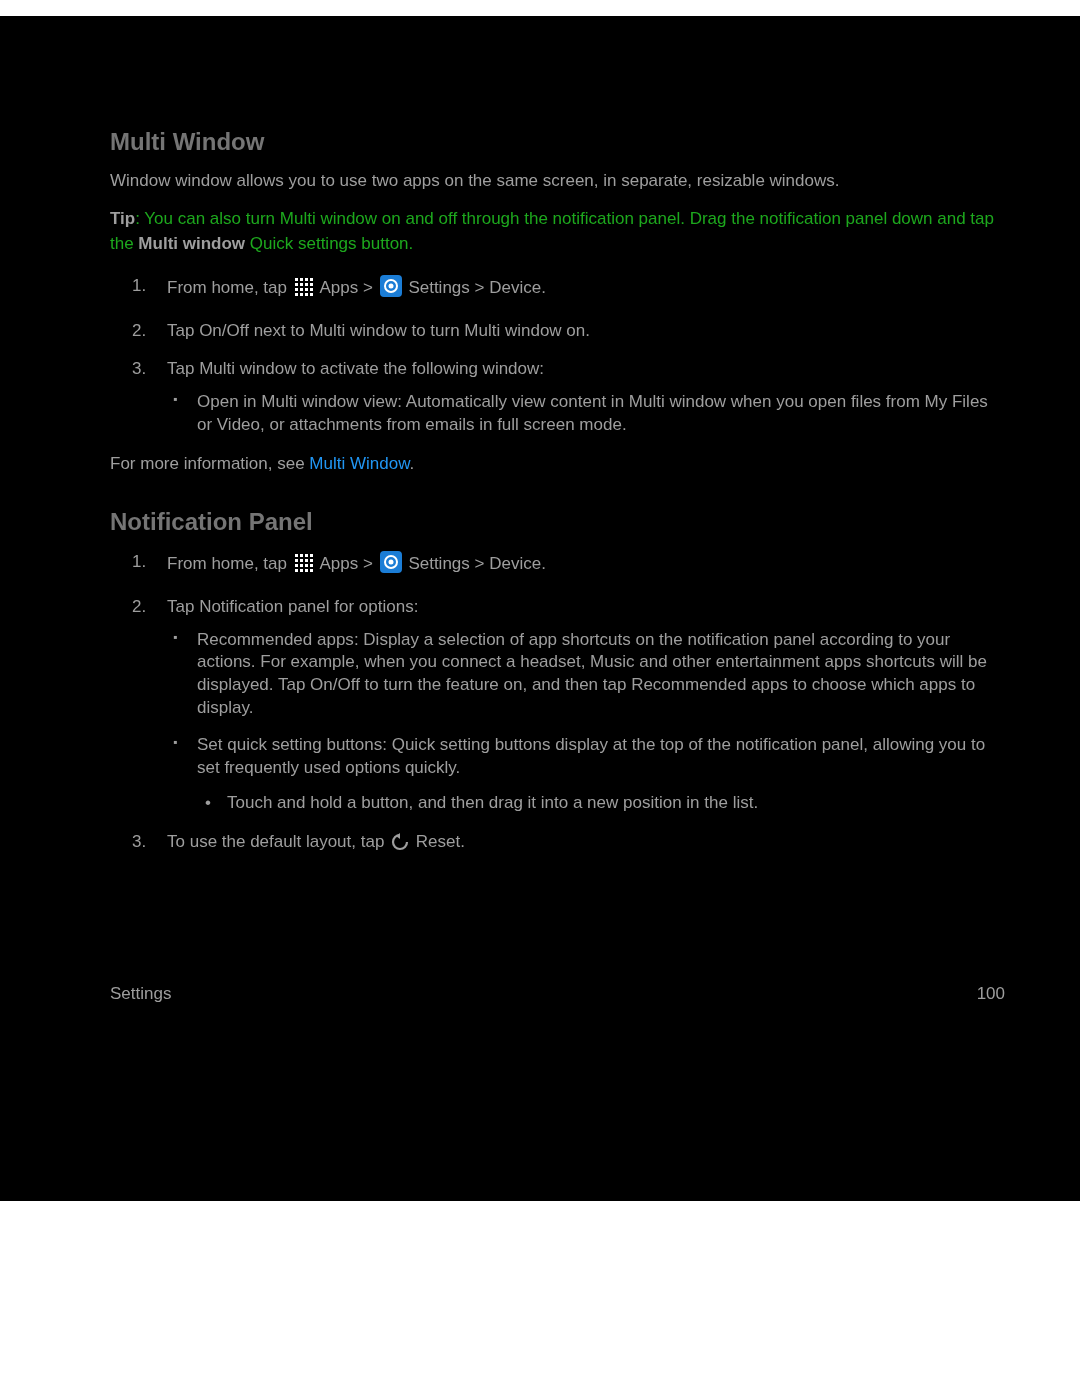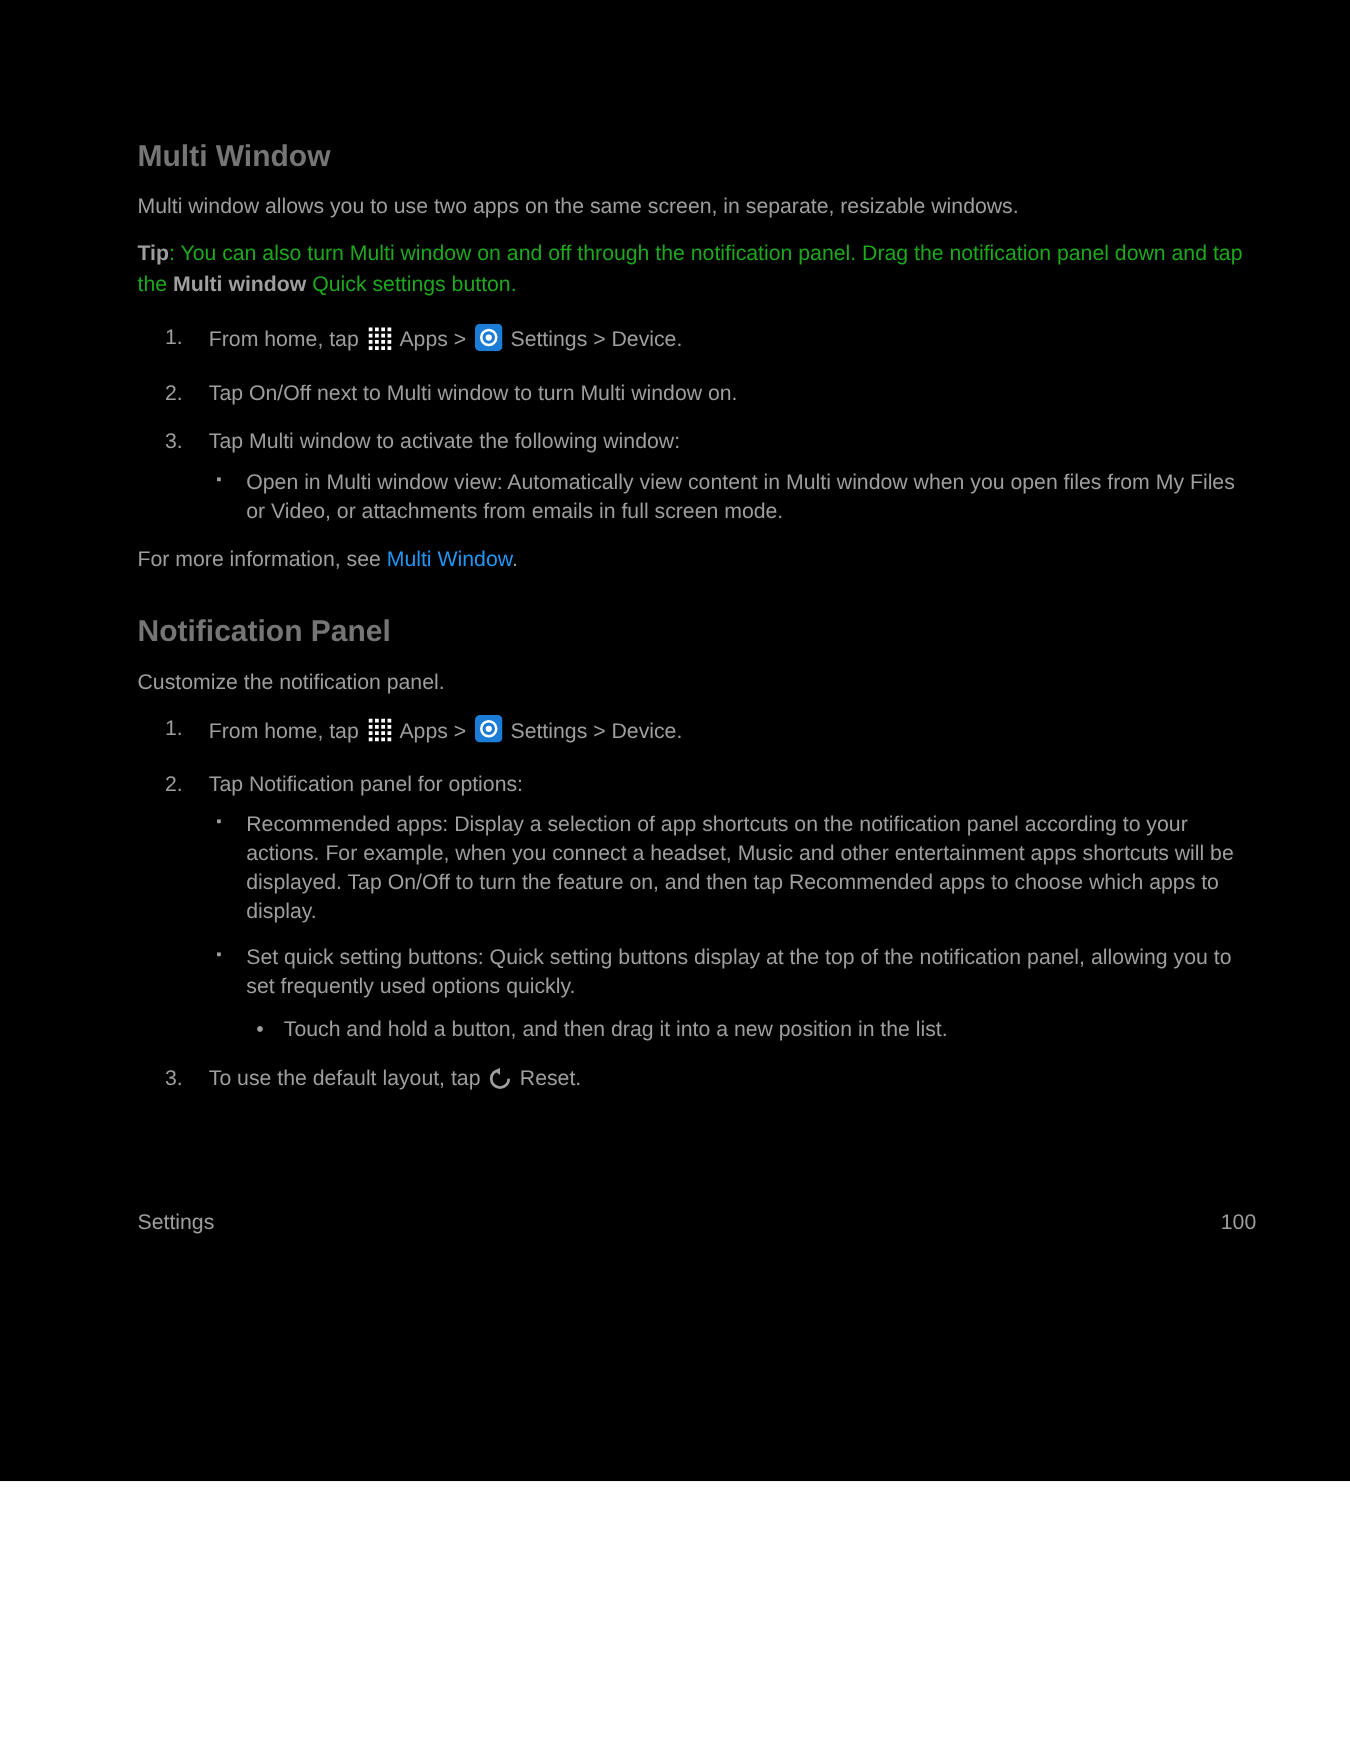--- a/index.html
+++ b/index.html
@@ -1,20 +1,20 @@
 <!DOCTYPE html>
 <html><head>
 <meta charset="utf-8">
 <style>
   * { margin: 0; padding: 0; box-sizing: border-box; }
   html, body { background: #fff; }
   .page {
     width: 1080px;
     height: 1185px;
-    margin: 0 auto;
+    margin: 16px auto;
     background: #000;
     position: relative;
     color: #9e9e9e;
     font-family: Arial, Helvetica, sans-serif;
     font-size: 17px;
     line-height: 1.35;
     padding: 110px 75px 60px 110px;
   }
   .heading {
     color: #757575;
@@ -40,21 +40,21 @@
   .link { color: #2196f3; text-decoration: none; }
   .icn { display:inline-block; vertical-align:-4px; margin: 0 2px; }
   .footer { position:absolute; left:110px; right:75px; bottom:195px; display:flex; justify-content:space-between; color:#9e9e9e; }
 </style>
 </head>
 <body>
 
 <div class="page">
 
   <div class="heading top">Multi Window</div>
-  <p class="intro">Multi window allows you to use two apps on the same screen, in separate, resizable windows.</p>
+  <p class="intro">Window window allows you to use two apps on the same screen, in separate, resizable windows.</p>
   <p class="tip">
     <span class="b">Tip</span><span>: You can also turn Multi window on and off through the notification panel. Drag the notification panel down and tap the </span><span class="b">Multi window</span><span> Quick settings button.</span>
   </p>
 
   <ol class="steps">
     <li><span class="num">1.</span>
       <span>From home, tap </span><span class="icn"><svg width="20" height="20">
             <g fill="#fff">
               <rect x="1" y="1" width="3" height="3"></rect>
               <rect x="6" y="1" width="3" height="3"></rect>
@@ -88,21 +88,20 @@
         <li><span class="b">Open in Multi window view</span><span>: Automatically view content in Multi window when you open files from My Files or Video, or attachments from emails in full screen mode.</span></li>
       </ul>
     </li>
   </ol>
 
   <p style="margin-bottom:18px;">
     <span>For more information, see </span><a class="link">Multi Window</a><span>.</span>
   </p>
 
   <div class="heading">Notification Panel</div>
-  <p class="intro">Customize the notification panel.</p>
 
   <ol class="steps">
     <li><span class="num">1.</span>
       <span>From home, tap </span><span class="icn"><svg width="20" height="20">
             <g fill="#fff">
               <rect x="1" y="1" width="3" height="3"></rect>
               <rect x="6" y="1" width="3" height="3"></rect>
               <rect x="11" y="1" width="3" height="3"></rect>
               <rect x="16" y="1" width="3" height="3"></rect>
               <rect x="1" y="6" width="3" height="3"></rect>

